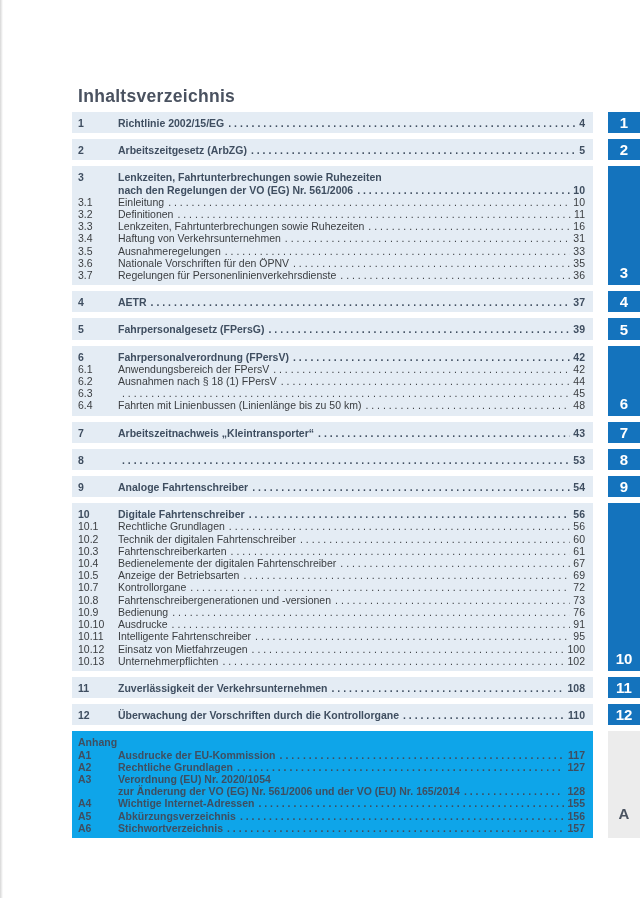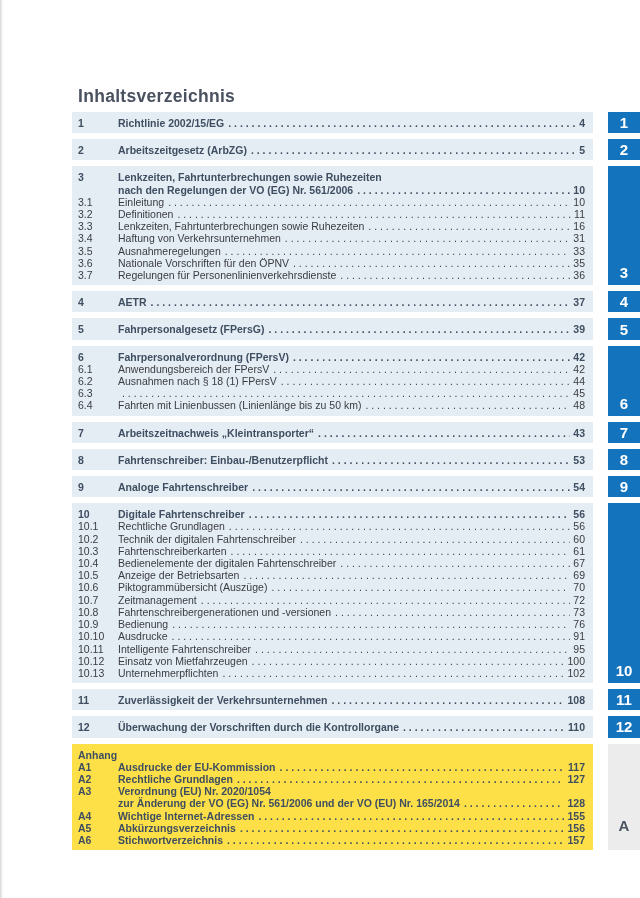--- a/index.html
+++ b/index.html
@@ -205,21 +205,20 @@
             <span class="pg">43</span>
           </div>
         </div>
         <div class="spacer"></div>
         <div class="tab" style="background: rgb(20, 115, 189);">7</div>
       </div>
       <div class="block">
         <div class="band" style="background: rgb(228, 236, 244);">
           <div class="row bold">
             <span class="num">8</span>
-            <span class="ttl">Fahrtenschreiber: Einbau-/Benutzerpflicht</span>
             <span class="dots"></span>
             <span class="pg">53</span>
           </div>
         </div>
         <div class="spacer"></div>
         <div class="tab" style="background: rgb(20, 115, 189);">8</div>
       </div>
       <div class="block">
         <div class="band" style="background: rgb(228, 236, 244);">
           <div class="row bold">
@@ -264,28 +263,22 @@
             <span class="dots"></span>
             <span class="pg">67</span>
           </div>
           <div class="row">
             <span class="num">10.5</span>
             <span class="ttl">Anzeige der Betriebsarten</span>
             <span class="dots"></span>
             <span class="pg">69</span>
           </div>
           <div class="row">
-            <span class="num">10.6</span>
-            <span class="ttl">Piktogrammübersicht (Auszüge)</span>
-            <span class="dots"></span>
-            <span class="pg">70</span>
-          </div>
-          <div class="row">
             <span class="num">10.7</span>
-            <span class="ttl">Zeitmanagement</span>
+            <span class="ttl">Kontrollorgane</span>
             <span class="dots"></span>
             <span class="pg">72</span>
           </div>
           <div class="row">
             <span class="num">10.8</span>
             <span class="ttl">Fahrtenschreibergenerationen und -versionen</span>
             <span class="dots"></span>
             <span class="pg">73</span>
           </div>
           <div class="row">
@@ -340,21 +333,21 @@
             <span class="num">12</span>
             <span class="ttl">Überwachung der Vorschriften durch die Kontrollorgane</span>
             <span class="dots"></span>
             <span class="pg">110</span>
           </div>
         </div>
         <div class="spacer"></div>
         <div class="tab" style="background: rgb(20, 115, 189);">12</div>
       </div>
       <div class="block">
-        <div class="band" style="background: #fde047;">
+        <div class="band" style="background: #0ea5e9;">
           <div class="row bold">
             <span class="num">Anhang</span>
           </div>
           <div class="row bold">
             <span class="num">A1</span>
             <span class="ttl">Ausdrucke der EU-Kommission</span>
             <span class="dots"></span>
             <span class="pg">117</span>
           </div>
           <div class="row bold">

